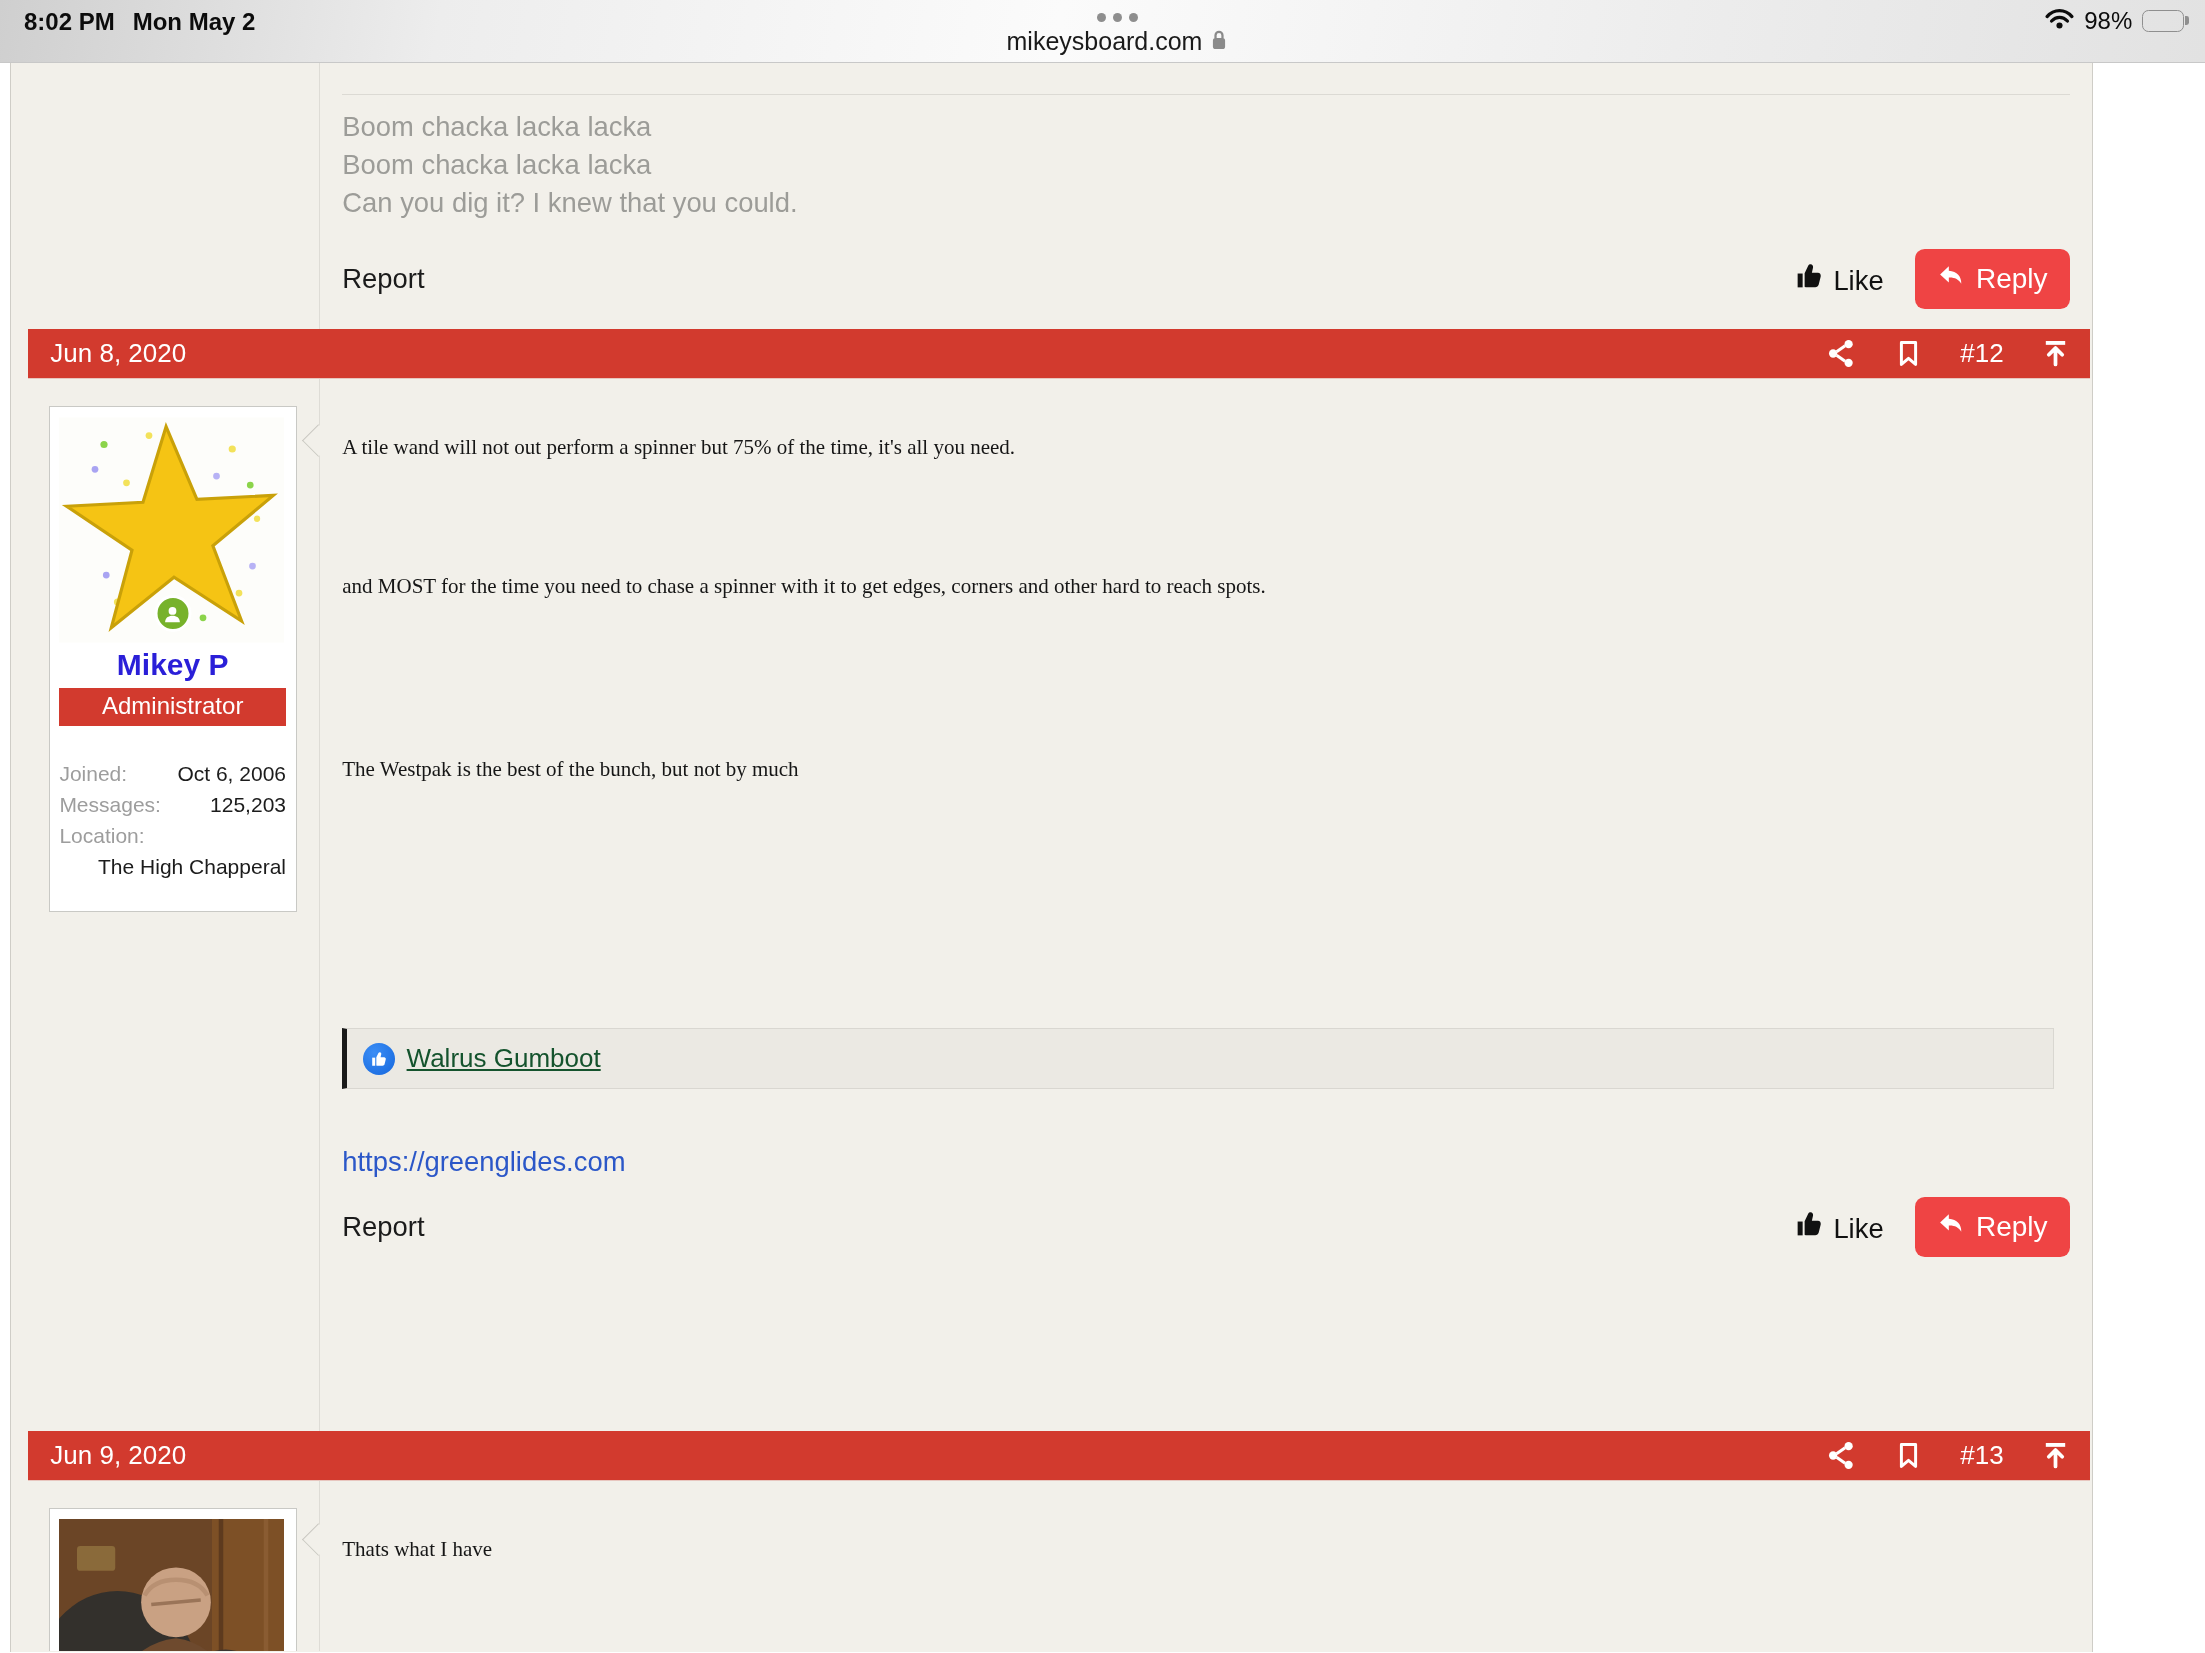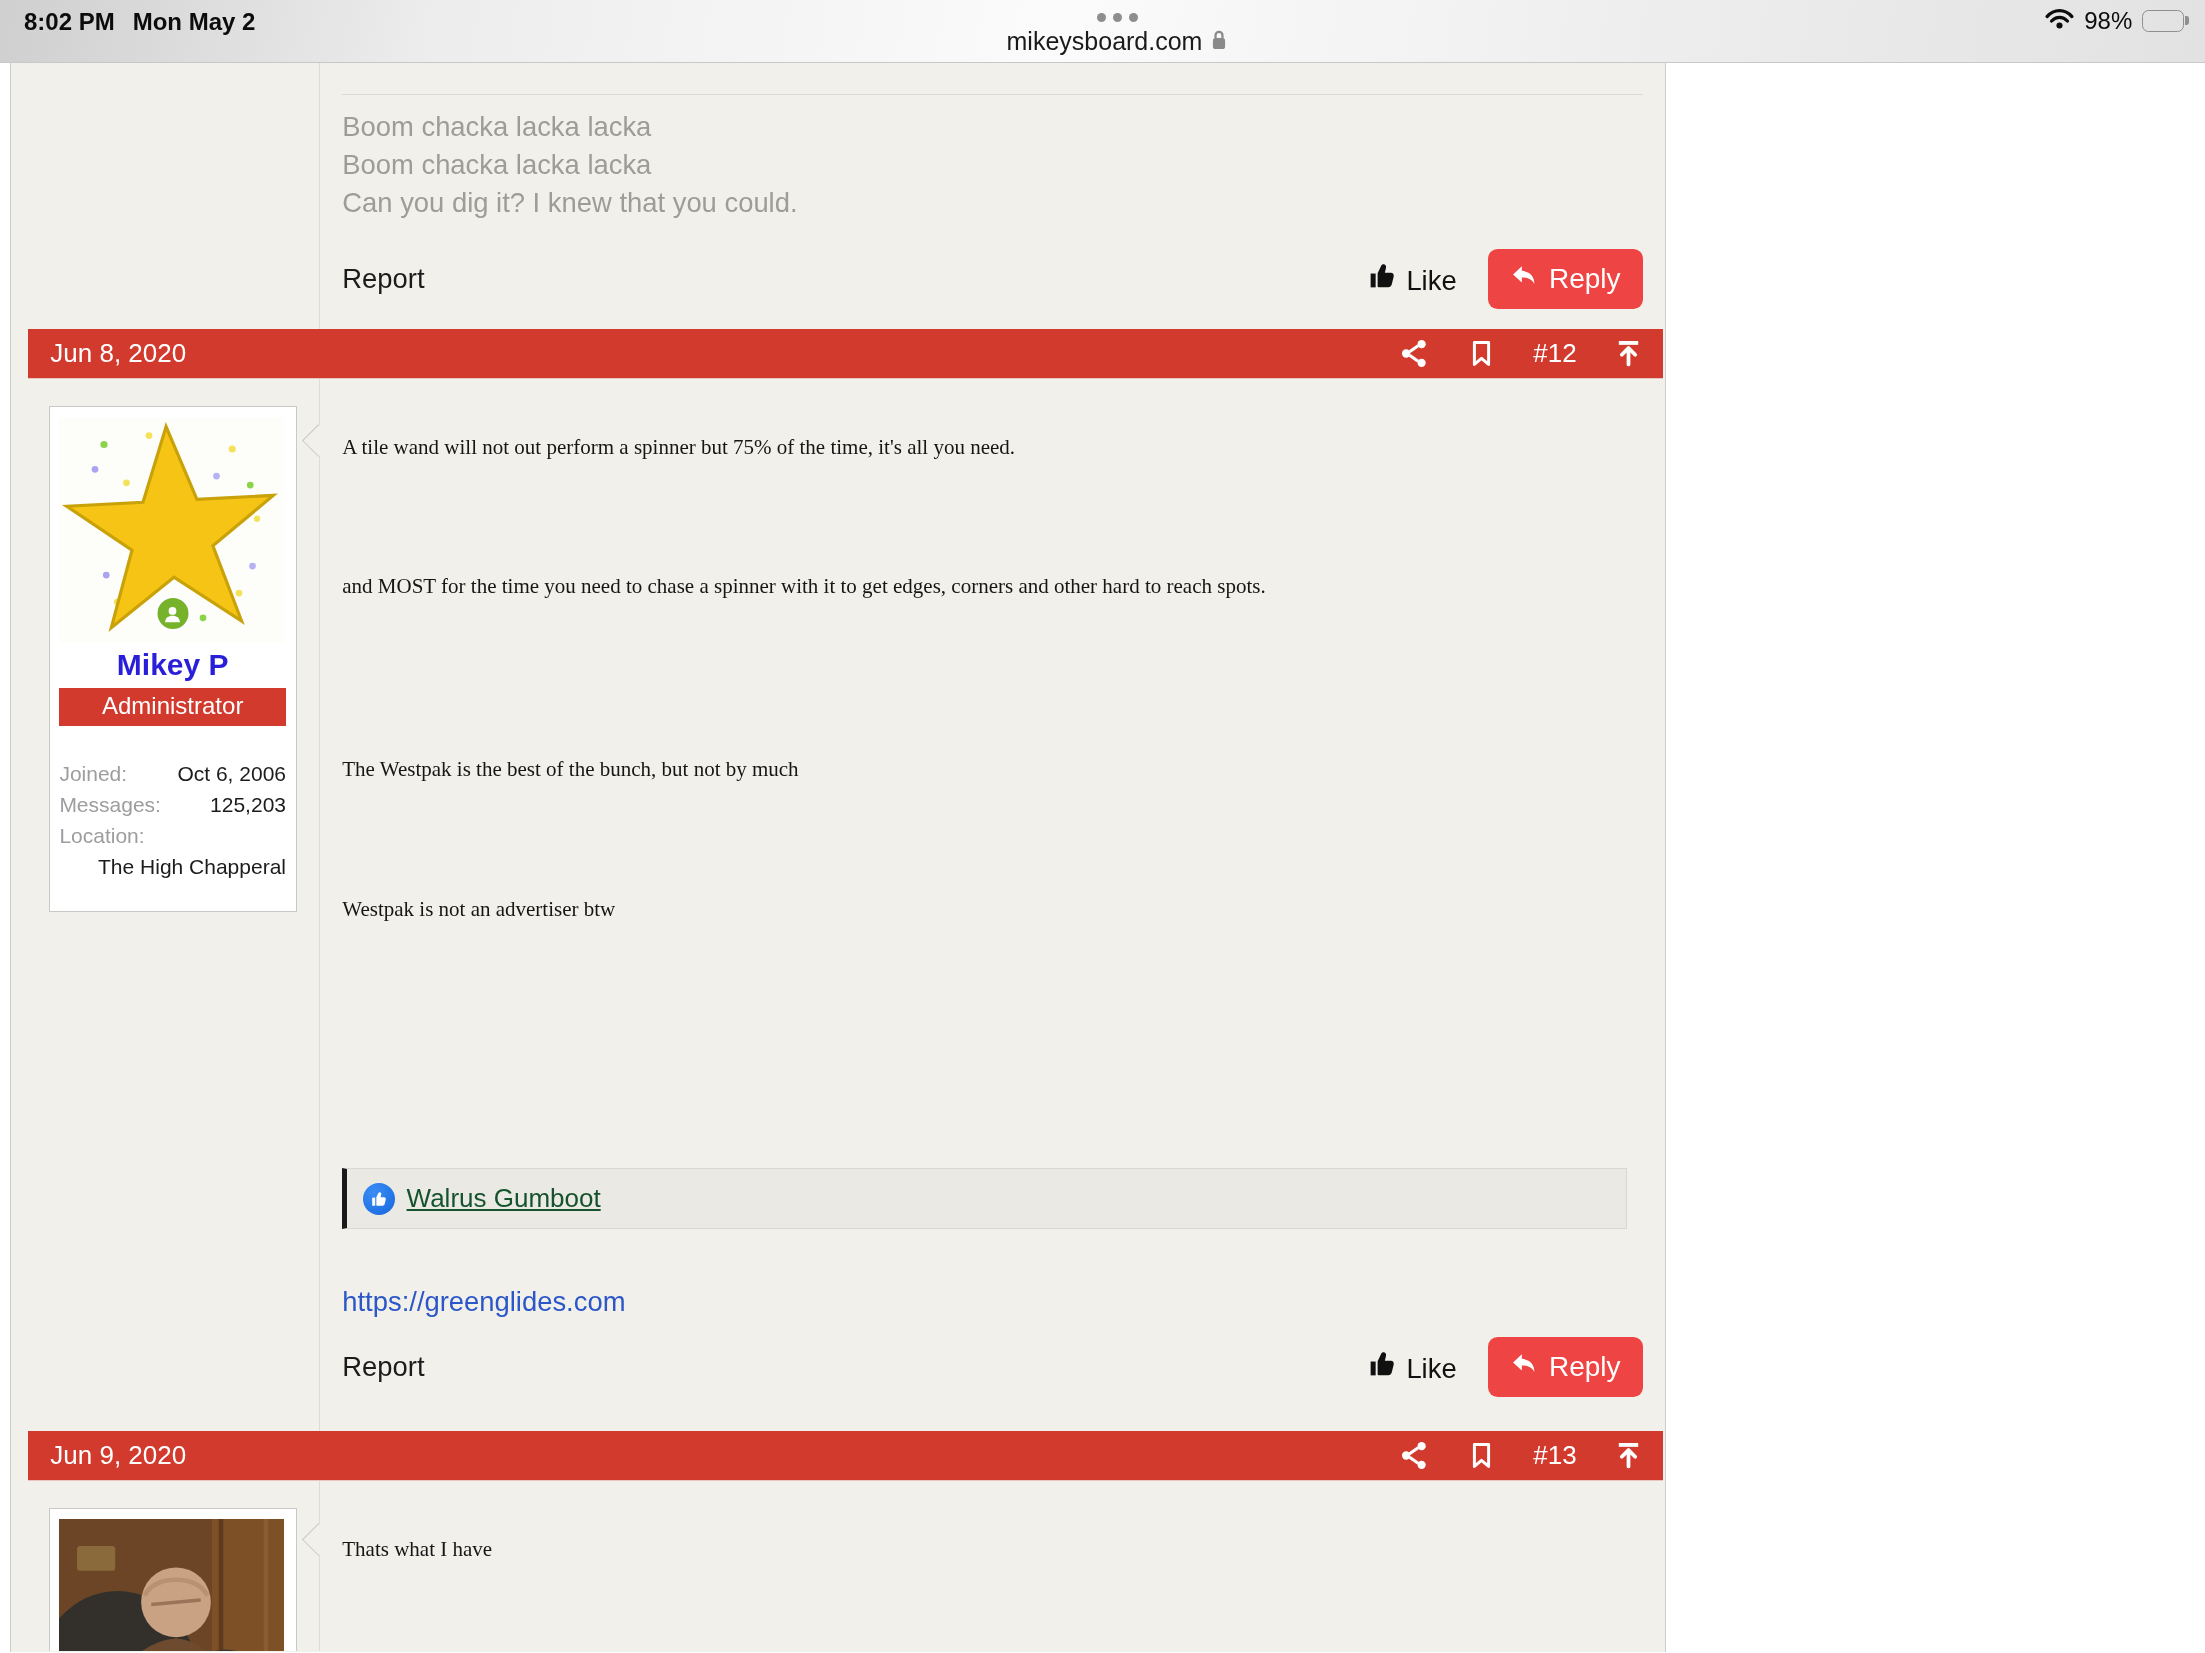--- a/index.html
+++ b/index.html
@@ -18,21 +18,21 @@
   .battery .fill{ height:100%; width:92%; background:#0c0c0c; border-radius:3.2px; }
   .battery .tip{ position:absolute; right:-5.7px; top:5.7px; width:4px; height:9px; background:#8f8f8f; border-radius:0 2.4px 2.4px 0;}
   .sb-center{ position:absolute; left:0; right:0; top:0; display:flex; flex-direction:column; align-items:center;padding-left:30px; }
   .dots{ display:flex; gap:7.3px; margin-top:13px; }
   .dots i{ width:9px; height:9px; border-radius:50%; background:#8e8e8e; }
   .urlrow{ display:flex; align-items:center; gap:8px; margin-top:4.8px; }
   .urlrow .url{ font-size:25px; color:#1a1a1a; }
 
   
   .page{ position:relative; width:100%; height:1589px; background:#fff; }
-  .forum{ position:absolute; left:9.7px; top:0; width:1656px; height:100%;
+  .forum{ position:absolute; left:9.7px; top:0; width:2083px; height:100%;
     background:#f2f0ea; border-left:1.6px solid #cfcdc7; border-right:1.6px solid #cfcdc7; }
   .inner{ margin:0 1.6px 0 17px; }
 
   
   .post{ display:flex; }
   .ucol{ width:292px; flex:0 0 292px; border-right:1.6px solid #dedcd6; position:relative; }
   .mcol{ flex:1; padding:0 20px 0 22.6px; position:relative; }
 
   .post-prev{ height:266px; }
   .sig{ margin-top:31px; border-top:1.6px solid #dcdad4; padding-top:13px; }
@@ -239,21 +239,20 @@
           </div>
           <div class="dvalue-right">The High Chapperal</div>
         </div>
       </div>
     </div>
     <div class="mcol">
       <div class="bubble-arrow arr-12"></div>
       <p class="serif-p p1">A tile wand will not out perform a spinner but 75% of the time, it's all you need.</p>
       <p class="serif-p p2">and MOST for the time you need to chase a spinner with it to get edges, corners and other hard to reach spots.</p>
       <p class="serif-p p3">The Westpak is the best of the bunch, but not by much</p>
-      <p class="serif-p p4">Westpak is not an advertiser btw</p>
       <div class="quote">
         <span class="reaction">
           <svg width="19.4" height="19.4" viewBox="0 0 22 22">
                   <path fill="#fff" d="M2.5 9.8h3.4V19H2.5z"></path>
                   <path fill="#fff" d="M7.2 18.7c.4.2.9.3 1.4.3h5.6c1.2 0 2.2-.8 2.4-1.9l1.3-5.4c.3-1.2-.6-2.4-1.9-2.4h-4l.8-3.6c.2-1.1-.6-2.1-1.7-2.1-.6 0-1.2.3-1.5.9L7.2 9.5z"></path>
                 </svg>
         </span>
         <span class="author">Walrus Gumboot</span>
       </div>
       <a class="postlink">https://greenglides.com</a>

